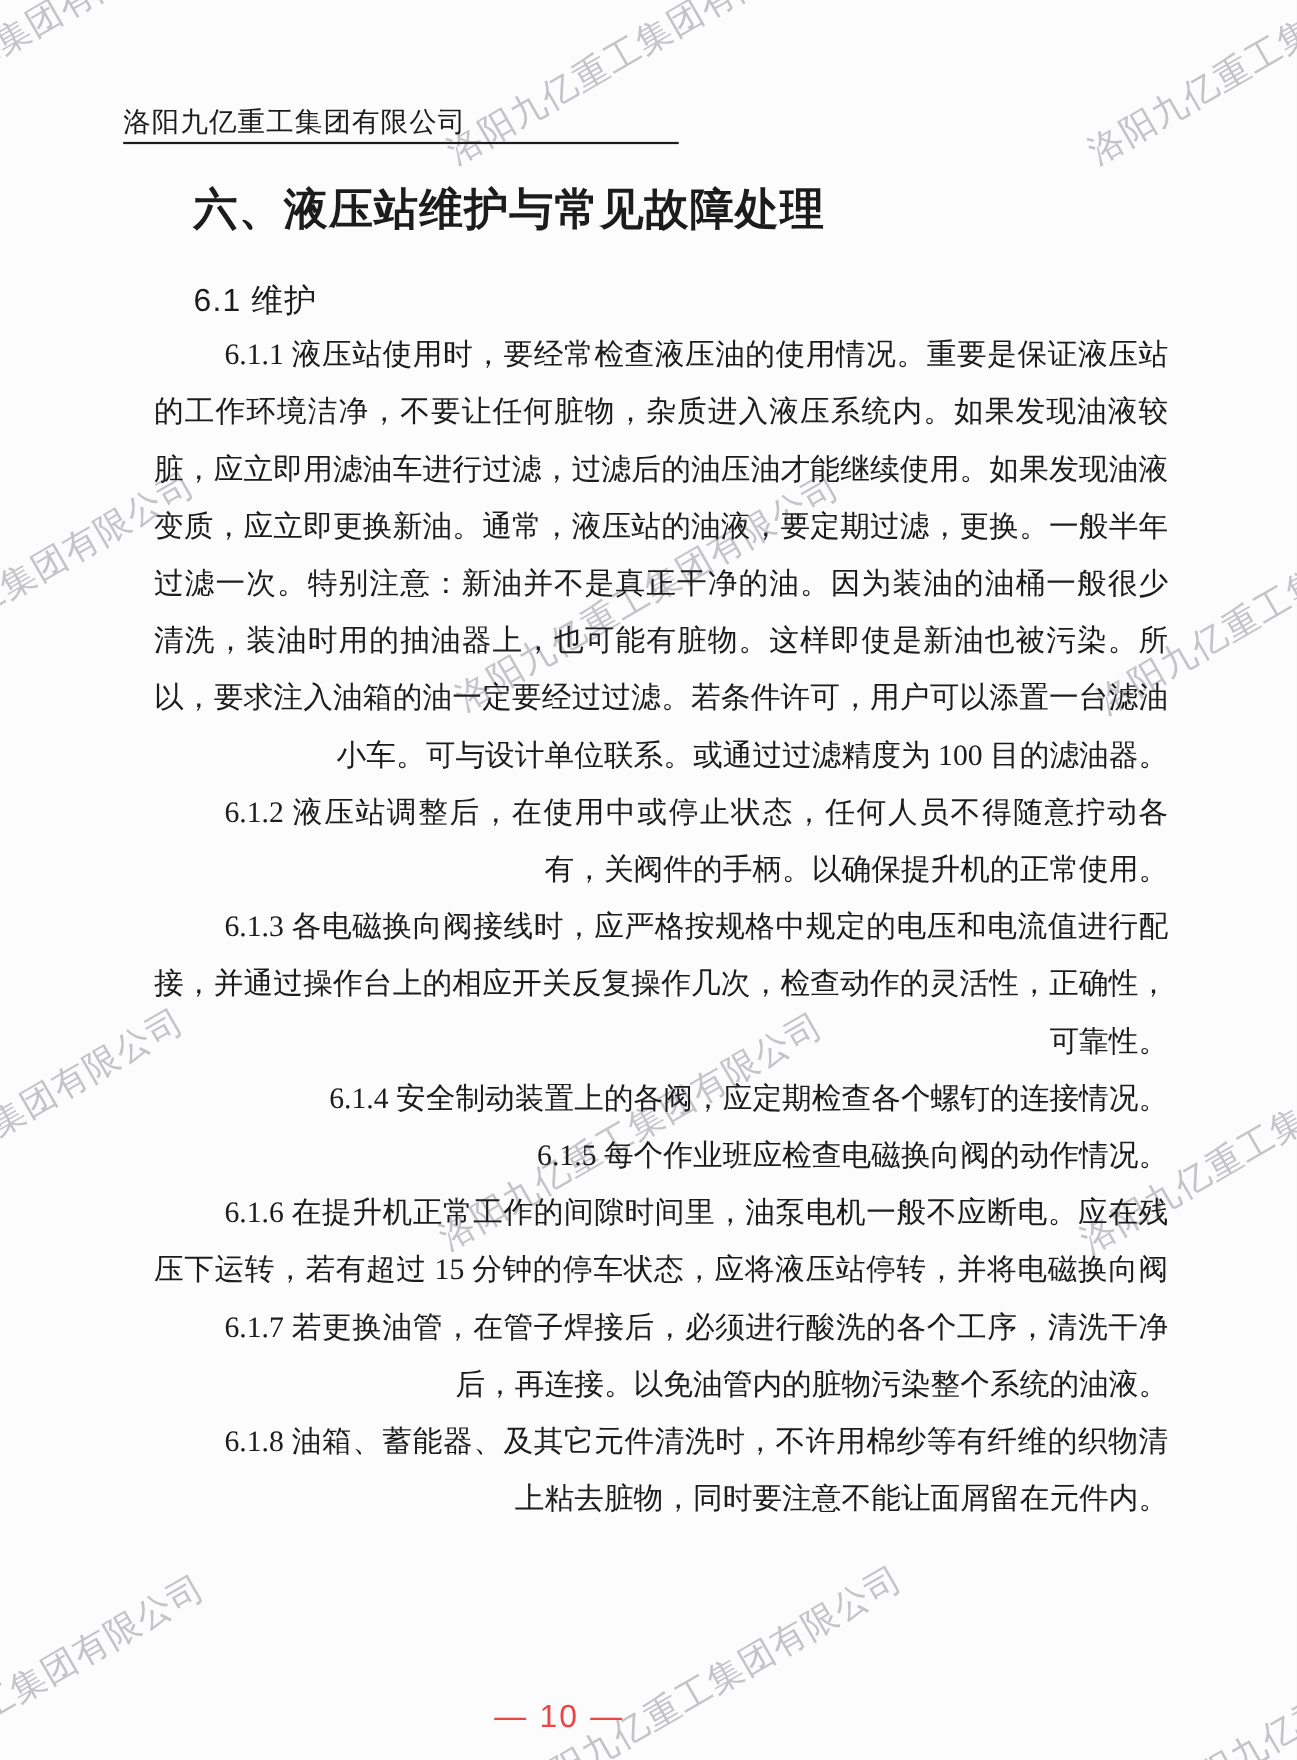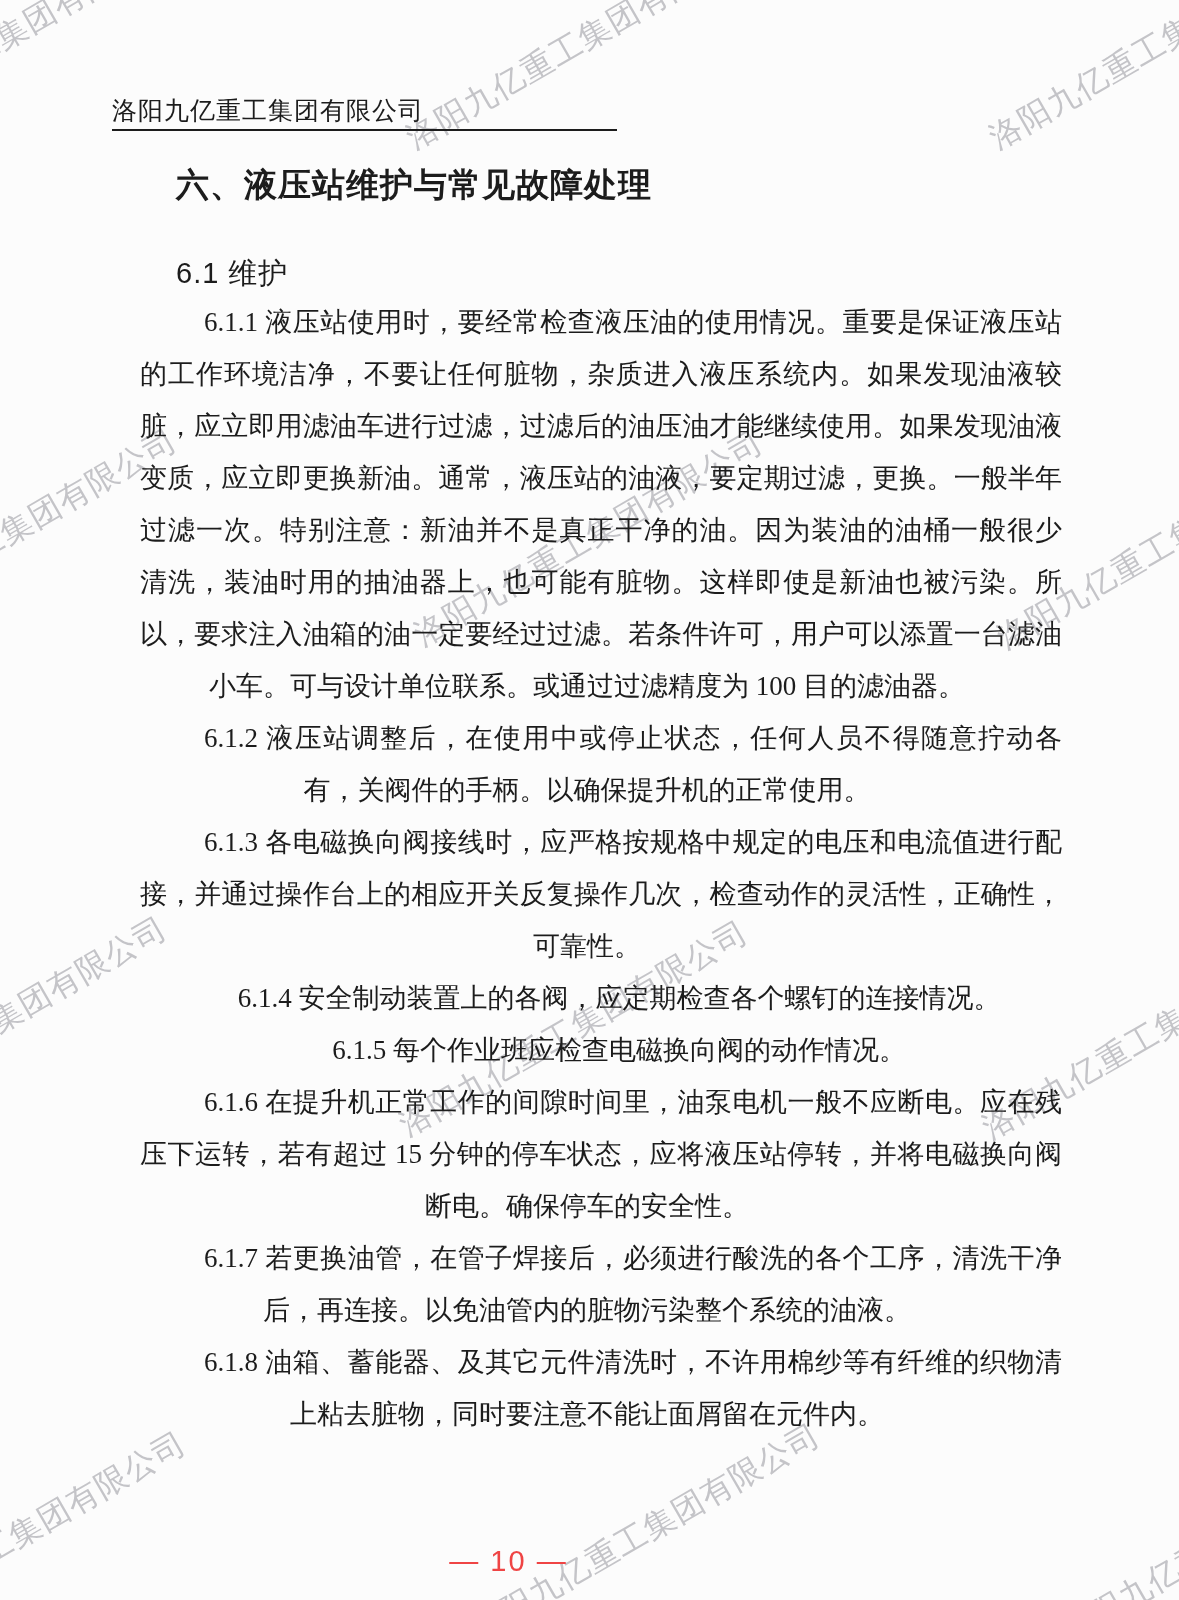--- a/index.html
+++ b/index.html
@@ -32,35 +32,35 @@
     position:absolute;left:112px;top:94px;
     font-size:25px;letter-spacing:1px;
     font-family:"Liberation Serif","DejaVu Serif",serif;
   }
   .header-rule{
     position:absolute;left:112px;top:129px;
     width:505px;height:2px;background:#1c1c1c;
   }
   .doc-title{
     position:absolute;left:176px;top:163px;
-    font-size:33px;font-weight:bold;letter-spacing:1px;
+    font-size:40px;font-weight:bold;letter-spacing:1px;
     font-family:"Liberation Sans","DejaVu Sans",sans-serif;
   }
   .section-heading{
     position:absolute;left:176px;top:254px;
     font-size:29px;font-weight:normal;letter-spacing:1px;
     font-family:"Liberation Sans","DejaVu Sans",sans-serif;
   }
   .body-text{
     position:absolute;left:112px;top:296px;width:950px;
   }
   .line{
     height:52px;line-height:52px;
     font-size:27px;
-    text-align:center;
+    text-align:right;
     white-space:normal;
   }
   .line.j{
     text-align:justify;
     text-align-last:justify;
     margin-left:28px;
   }
   .line.i{
     padding-left:64px;
   }
@@ -114,21 +114,20 @@
         <div class="line">小车。可与设计单位联系。或通过过滤精度为 100 目的滤油器。</div>
         <div class="line j i">6.1.2 液压站调整后，在使用中或停止状态，任何人员不得随意拧动各</div>
         <div class="line">有，关阀件的手柄。以确保提升机的正常使用。</div>
         <div class="line j i">6.1.3 各电磁换向阀接线时，应严格按规格中规定的电压和电流值进行配</div>
         <div class="line j">接，并通过操作台上的相应开关反复操作几次，检查动作的灵活性，正确性，</div>
         <div class="line">可靠性。</div>
         <div class="line i">6.1.4 安全制动装置上的各阀，应定期检查各个螺钉的连接情况。</div>
         <div class="line i">6.1.5 每个作业班应检查电磁换向阀的动作情况。</div>
         <div class="line j i">6.1.6 在提升机正常工作的间隙时间里，油泵电机一般不应断电。应在残</div>
         <div class="line j">压下运转，若有超过 15 分钟的停车状态，应将液压站停转，并将电磁换向阀</div>
-        <div class="line">断电。确保停车的安全性。</div>
         <div class="line j i">6.1.7 若更换油管，在管子焊接后，必须进行酸洗的各个工序，清洗干净</div>
         <div class="line">后，再连接。以免油管内的脏物污染整个系统的油液。</div>
         <div class="line j i">6.1.8 油箱、蓄能器、及其它元件清洗时，不许用棉纱等有纤维的织物清</div>
         <div class="line">上粘去脏物，同时要注意不能让面屑留在元件内。</div>
       </div>
 
     <div class="page-number">— 10 —</div>
   </div>
 </div>
 

